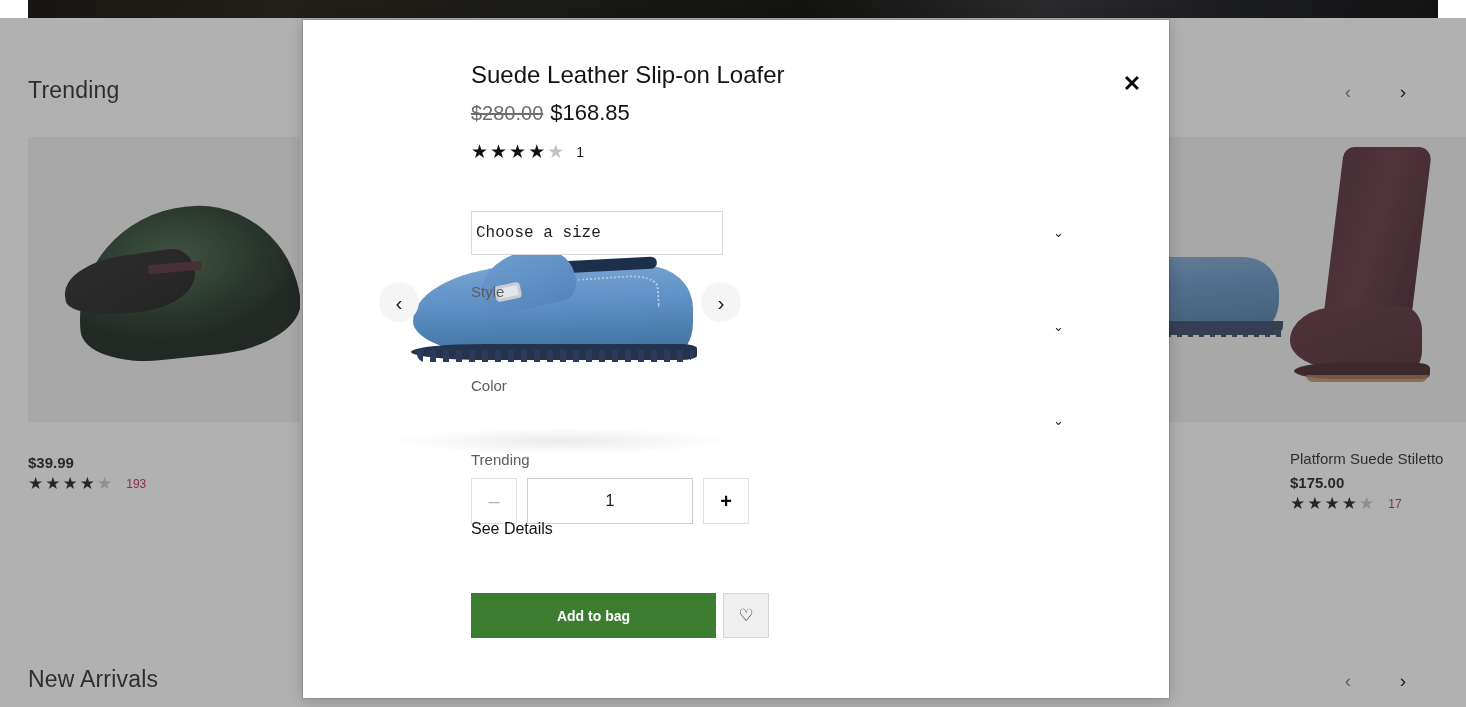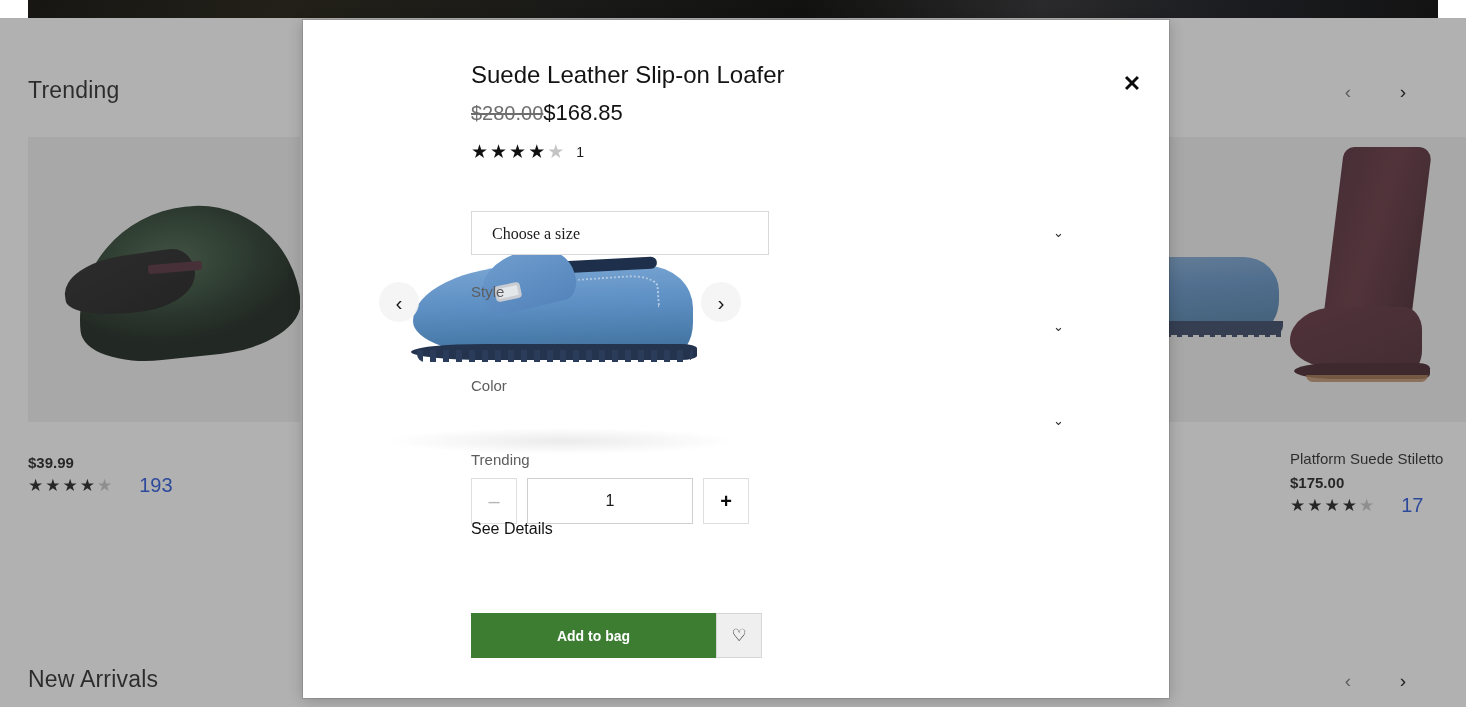--- a/index.html
+++ b/index.html
@@ -47,21 +47,21 @@
   .prod-meta { position: absolute; left: 0; top: 312px; width: 100%; }
   .prod-name {
     font-size: 15px; color: #1b1b1b; white-space: nowrap;
     overflow: hidden; line-height: 20px;
   }
   .prod-price { font-size: 15px; font-weight: bold; color: #111; margin-top: 4px; line-height: 19px; }
   .stars-row { display: flex; align-items: center; gap: 1px; margin-top: 2px; }
   .star { font-size: 17px; line-height: 19px; letter-spacing: 1px; }
   .star-on  { color: #101010; }
   .star-off { color: #c4c4c4; }
-  .rev-count { font-size: 20px; color: #1d4ed8; margin-left: 25px; }
+  .rev-count { font-size: 12px; color: #be185d; margin-left: 12px; }
 
   
   #card-helmet { left: 28px; width: 272px; }
   #card-helmet .prod-thumb { left: 0; width: 272px; height: 285px; }
   .helmet-art {
     position: absolute; left: 48px; top: 70px; width: 222px; height: 150px;
     background: radial-gradient(ellipse 60% 55% at 44% 34%, #3f5b42 0%, #25402a 42%, #15281a 72%, #0a140c 100%);
     border-radius: 60% 52% 44% 40% / 86% 80% 34% 28%;
     transform: rotate(-6deg);
   }
@@ -191,37 +191,37 @@
     font-family: "Liberation Sans", sans-serif; padding: 0;
   }
 
   .m-title {
     position: absolute; left: 471px; top: 60px; width: 330px;
     font-size: 24px; font-weight: 400; color: #131313; line-height: 30px;
     white-space: nowrap;
   }
   .m-price-row {
     position: absolute; left: 471px; top: 100px;
-    display: flex; align-items: baseline; 
+    display: flex; align-items: baseline; gap: 7px;
   }
   .price-was { font-size: 20px; color: #6e6e6e; text-decoration: line-through; }
   .price-now { font-size: 22px; color: #131313; }
 
   .m-stars { position: absolute; left: 471px; top: 142px; display: flex; align-items: center; }
   .m-stars .star { font-size: 19px; letter-spacing: 2px; }
   .m-stars .rev-count { font-size: 14px; margin-left: 10px; color: #1b1b1b; }
 
   .field-label {
     position: absolute; font-size: 15px; color: #5d5d5d; line-height: 19px;
   }
   .select-box {
-    position: absolute; width: 298px; height: 44px;
+    position: absolute; width: 252px; height: 44px;
     border: 1px solid #d9d9d9; background: #fff;
-    font-size: 16px; color: #1c1c1c; padding: 0 32px 0 20px;
-    font-family: Liberation Serif, serif;
+    font-size: 16px; color: #1c1c1c; padding: 0 32px 0 4px;
+    font-family: Liberation Mono, monospace;
     -webkit-appearance: none; appearance: none; cursor: pointer;
     border-radius: 0;
   }
   .select-chev {
     position: absolute; width: 12px; height: 12px; pointer-events: none;
     color: #2b2b2b; font-size: 13px; line-height: 12px;
   }
 
   #lbl-size  { left: 471px; top: 188px; margin-top: 24px; }
   #sel-size  { left: 471px; top: 211px; }
@@ -247,21 +247,21 @@
     width: 166px; height: 46px; border: 1px solid #cfcfcf; margin: 0 10px;
     text-align: center; font-size: 16px; color: #1c1c1c;
     font-family: "Liberation Sans", sans-serif; background: #fff; border-radius: 0;
   }
 
   .see-details {
     position: absolute; left: 471px; top: 520px;
     font-size: 16px; color: #131313; text-decoration: none; cursor: pointer;
   }
 
-  .cta-row { position: absolute; left: 471px; top: 613px; display: flex; }
+  .cta-row { position: absolute; left: 471px; top: 593px; display: flex; gap: 7px; }
   .add-bag-btn {
     width: 245px; height: 45px; background: #3c7d32; border: none; color: #fff;
     font-size: 14px; font-weight: bold; cursor: pointer;
     font-family: "Liberation Sans", sans-serif;
   }
   .wish-btn {
     width: 46px; height: 45px; background: #efefef; border: 1px solid #d6d6d6;
     cursor: pointer; font-size: 17px; color: #1c1c1c; line-height: 1;
     display: flex; align-items: center; justify-content: center;
     font-family: "Liberation Sans", sans-serif; padding: 0;

